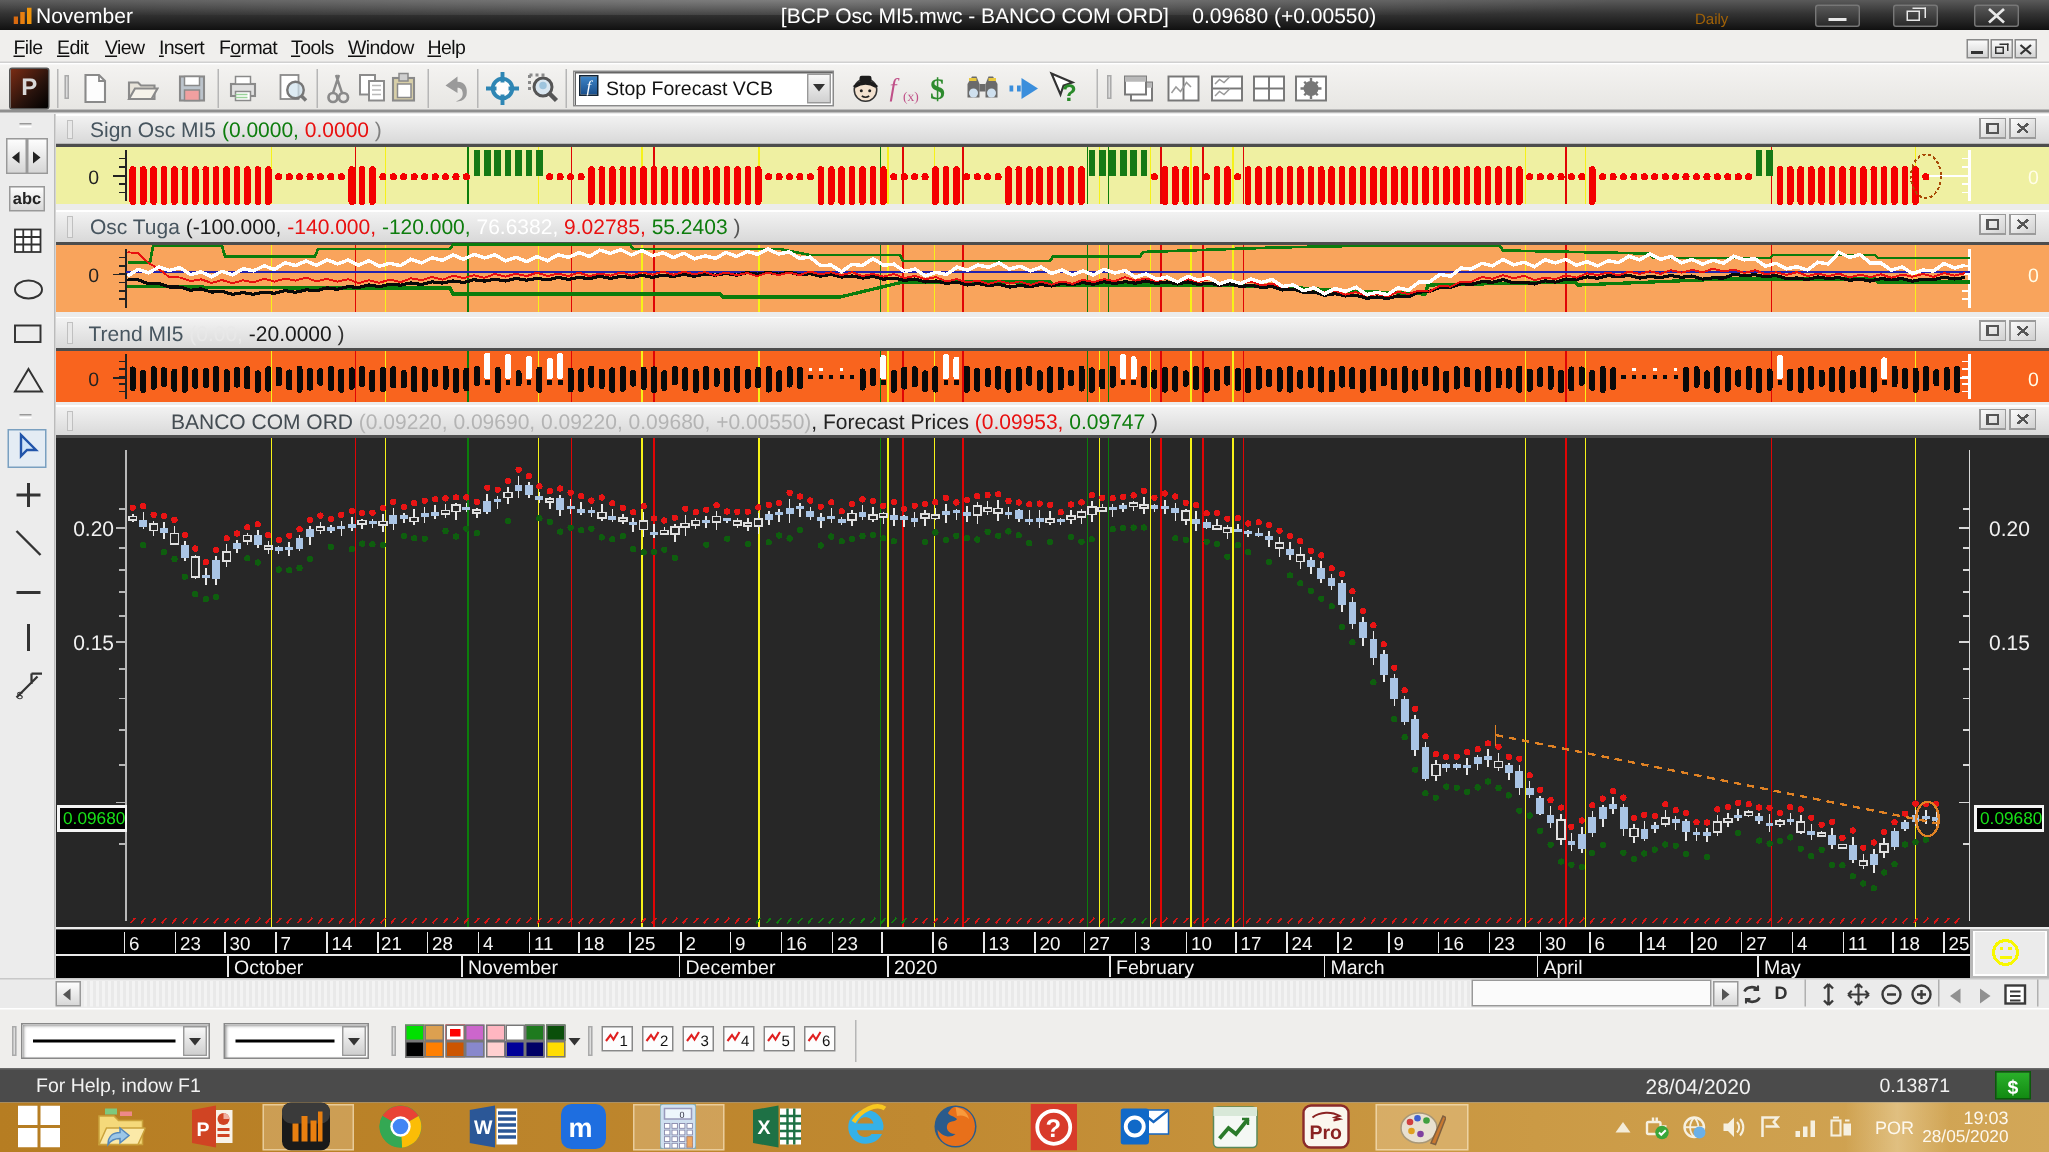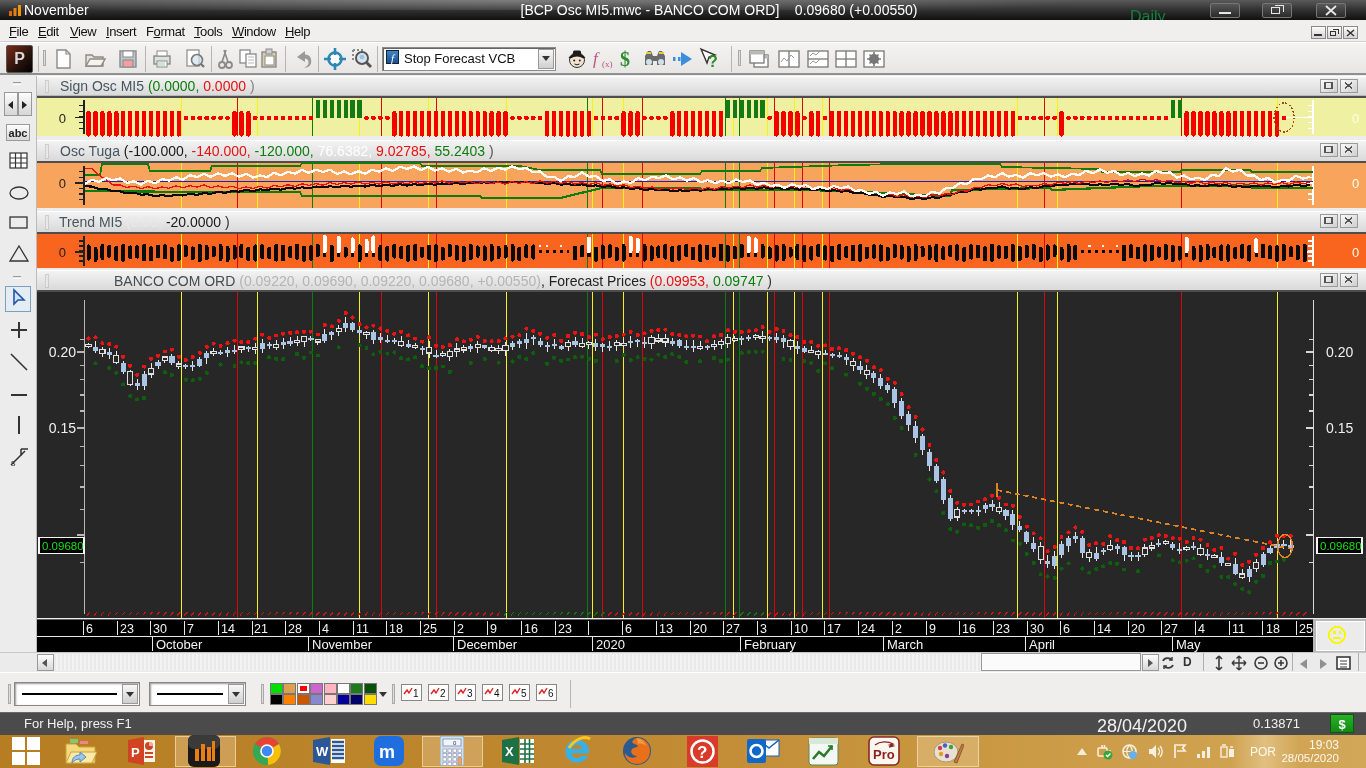--- a/index.html
+++ b/index.html
@@ -9,21 +9,21 @@
 <div class="abs" style="left:0;top:0;width:1366px;height:20px;background:linear-gradient(180deg,#5a5a5a,#343434 45%,#101010 100%)">
   <div class="abs" style="left:0;top:0;width:100%;height:10px;background:radial-gradient(ellipse 800px 26px at 38% 0,rgba(255,255,255,0.22),rgba(255,255,255,0) 70%)"></div>
 </div>
 <svg class="abs" style="left:9px;top:5px" width="13" height="11" viewBox="0 0 13 11">
  <rect x="0" y="6" width="3" height="5" fill="#d86a10"></rect>
     <rect x="4.5" y="3" width="3" height="8" fill="#e87f10"></rect>
     <rect x="9" y="0" width="3" height="11" fill="#f0940a"></rect>
 </svg>
 <div class="abs" style="left:24px;top:2px;font-size:14px;color:#fff">November</div>
 <div class="abs" style="left:36px;top:2px;width:1366px;text-align:center;font-size:14px;color:#fff">[BCP Osc MI5.mwc - BANCO COM ORD]&nbsp;&nbsp;&nbsp;&nbsp;0.09680 (+0.00550)</div>
-<div class="abs" style="left:1130px;top:8px;font-size:16px;color:#15803d">Daily</div>
+<div class="abs" style="left:1130px;top:8px;font-size:10px;color:#a16207">Daily</div>
 <div style="position:absolute;left:1210px;top:3px;width:30px;height:15px;background:linear-gradient(180deg,#585858,#2a2a2a);border:1px solid #777;border-radius:2px"></div>
 <div style="position:absolute;left:1219px;top:12px;width:12px;height:2px;background:#e8e8e8"></div>
 <div style="position:absolute;left:1262px;top:3px;width:30px;height:15px;background:linear-gradient(180deg,#585858,#2a2a2a);border:1px solid #777;border-radius:2px"></div>
 <div style="position:absolute;left:1271px;top:7px;width:9px;height:7px;border:1.5px solid #e8e8e8"></div>
 <div style="position:absolute;left:1275px;top:5px;width:9px;height:7px;border:1.5px solid #e8e8e8;border-left:none;border-bottom:none"></div>
 <div style="position:absolute;left:1316px;top:3px;width:30px;height:15px;background:linear-gradient(180deg,#585858,#2a2a2a);border:1px solid #777;border-radius:2px"></div>
 <svg style="position:absolute;left:1325px;top:5px" width="12" height="11" viewBox="0 0 12 11">
     <path d="M1 1 L11 10 M11 1 L1 10" stroke="#e8e8e8" stroke-width="1.8"></path>
   </svg>
 
@@ -1284,22 +1284,22 @@
     <text x="12" y="13" font-size="10" fill="#111">5</text>
   </svg>
 <div style="position:absolute;left:536px;top:684px;width:21px;height:17px;background:#fdfdfd;border:1px solid #888"></div>
 <svg style="position:absolute;left:536px;top:684px" width="21" height="17" viewBox="0 0 21 17">
     <path d="M3 10 l3 -4 2 3 3 -5" stroke="#e02020" stroke-width="1.4" fill="none"></path>
     <text x="12" y="13" font-size="10" fill="#111">6</text>
   </svg>
 <div style="position:absolute;left:570px;top:680px;width:1px;height:28px;background:#b6b6b6"></div>
 
 <div class="abs" style="left:0;top:712px;width:1366px;height:23px;background:#4b4b4b;border-top:1px solid #6a6a6a"></div>
-<div class="abs" style="left:24px;top:716px;font-size:13px;color:#f2f2f2">For Help, press F1</div>
-<div class="abs" style="left:1097px;top:716px;font-size:18px;color:#f2f2f2">28/04/2020</div>
+<div class="abs" style="left:24px;top:716px;font-size:13px;color:#f2f2f2">For Help, indow F1</div>
+<div class="abs" style="left:1097px;top:716px;font-size:14px;color:#f2f2f2">28/04/2020</div>
 <div class="abs" style="left:1253px;top:716px;font-size:13px;color:#f2f2f2">0.13871</div>
 <div class="abs" style="left:1330px;top:714px;width:24px;height:19px;background:linear-gradient(180deg,#2ab02a,#128a12);border:1px solid #0a5a0a;color:#fff;font-weight:bold;font-size:13px;text-align:center;line-height:19px">$</div>
 
 <div class="abs" style="left:0;top:735px;width:1366px;height:33px;background:linear-gradient(90deg,#b67d22,#c08931 45%,#cb9a45 75%,#d2a758)"></div>
 <div class="abs" style="left:1230px;top:735px;width:70px;height:33px;background:linear-gradient(90deg,rgba(255,255,255,0),rgba(255,244,214,0.35),rgba(255,255,255,0))"></div>
 <div style="position:absolute;left:175px;top:736px;width:61px;height:31px;background:rgba(255,235,200,0.28);border:1px solid rgba(255,240,210,0.55)"></div>
 <div style="position:absolute;left:422px;top:736px;width:61px;height:31px;background:rgba(255,235,200,0.28);border:1px solid rgba(255,240,210,0.55)"></div>
 <div style="position:absolute;left:917px;top:736px;width:62px;height:31px;background:rgba(255,235,200,0.28);border:1px solid rgba(255,240,210,0.55)"></div>
 <svg style="position:absolute;left:12px;top:737px" width="28" height="28" viewBox="0 0 28 28">
     <rect x="0" y="0" width="13" height="13" fill="#fff"></rect>

